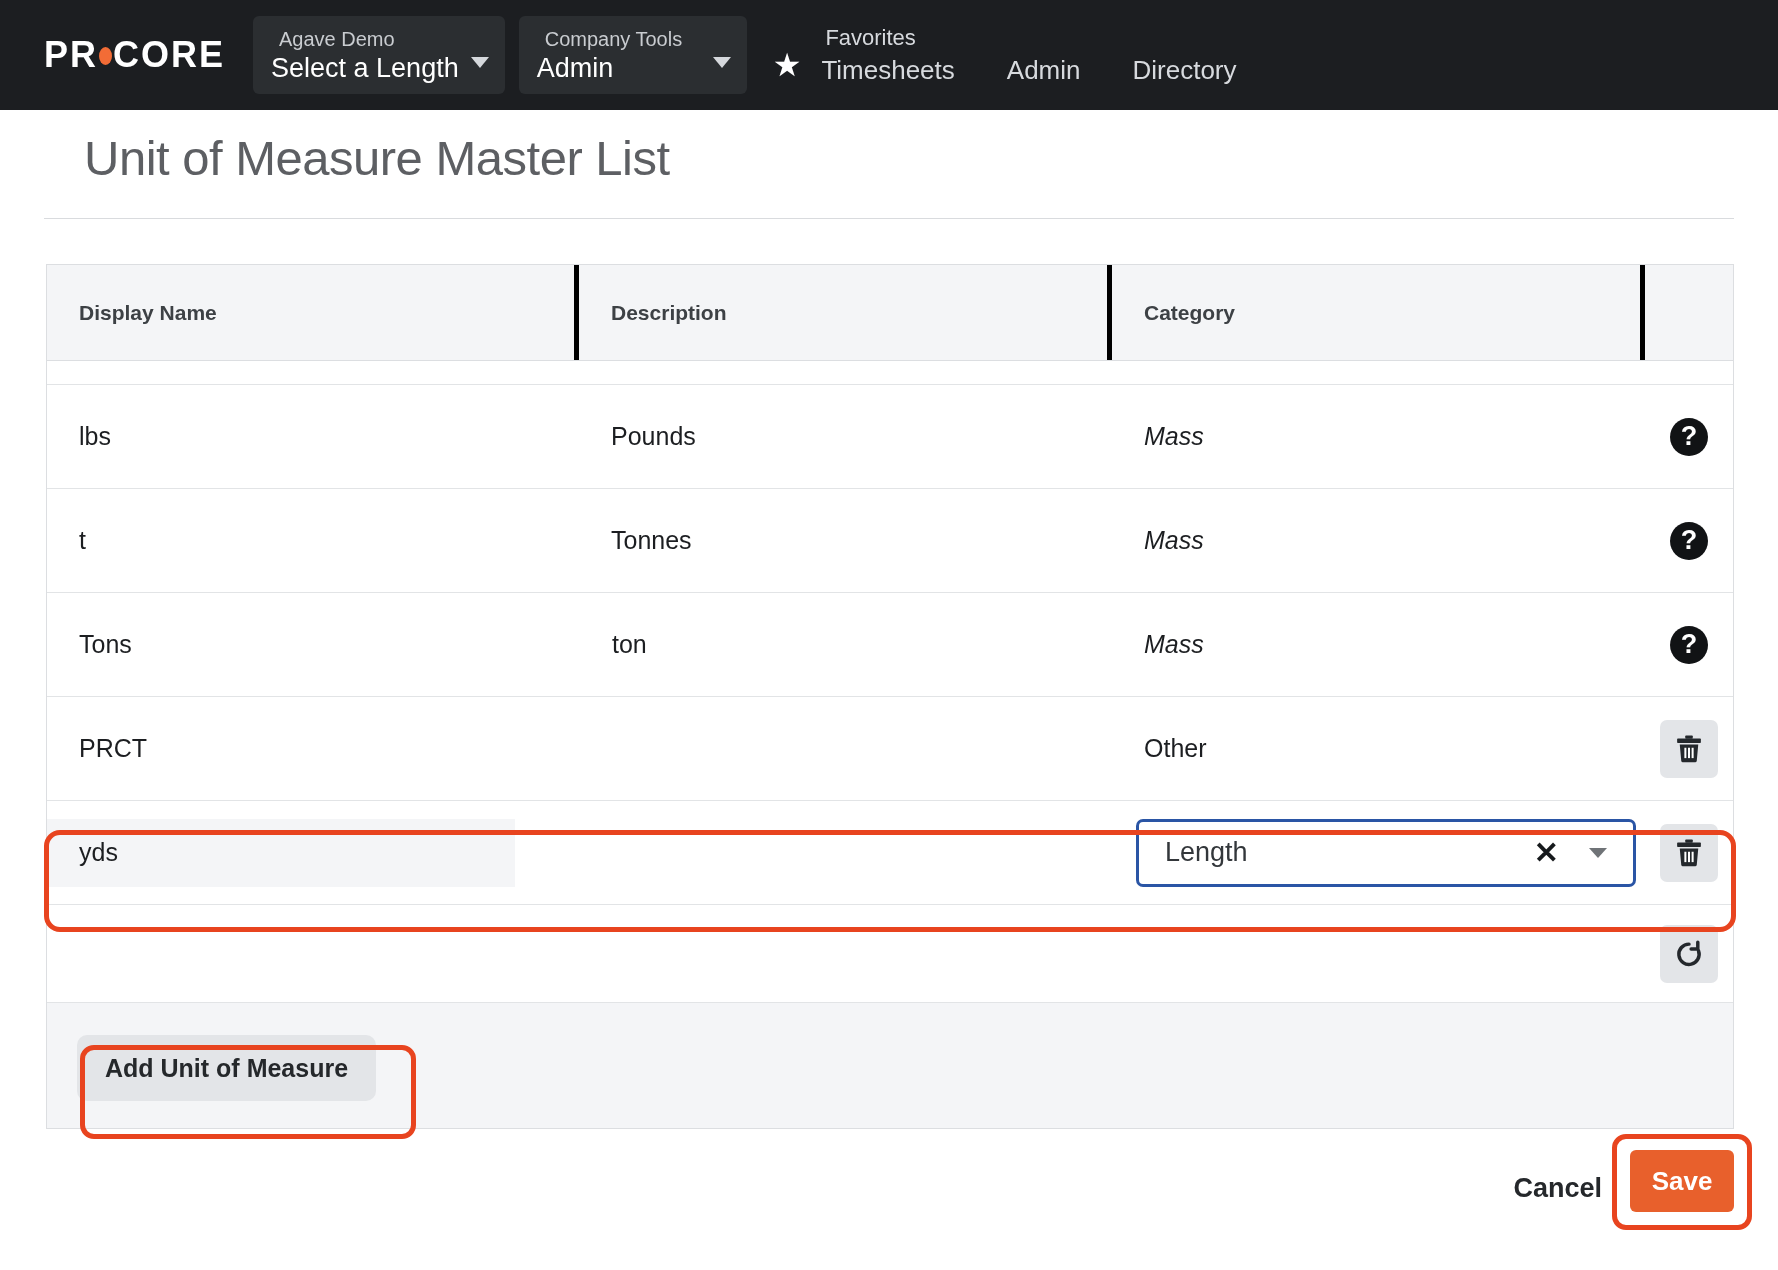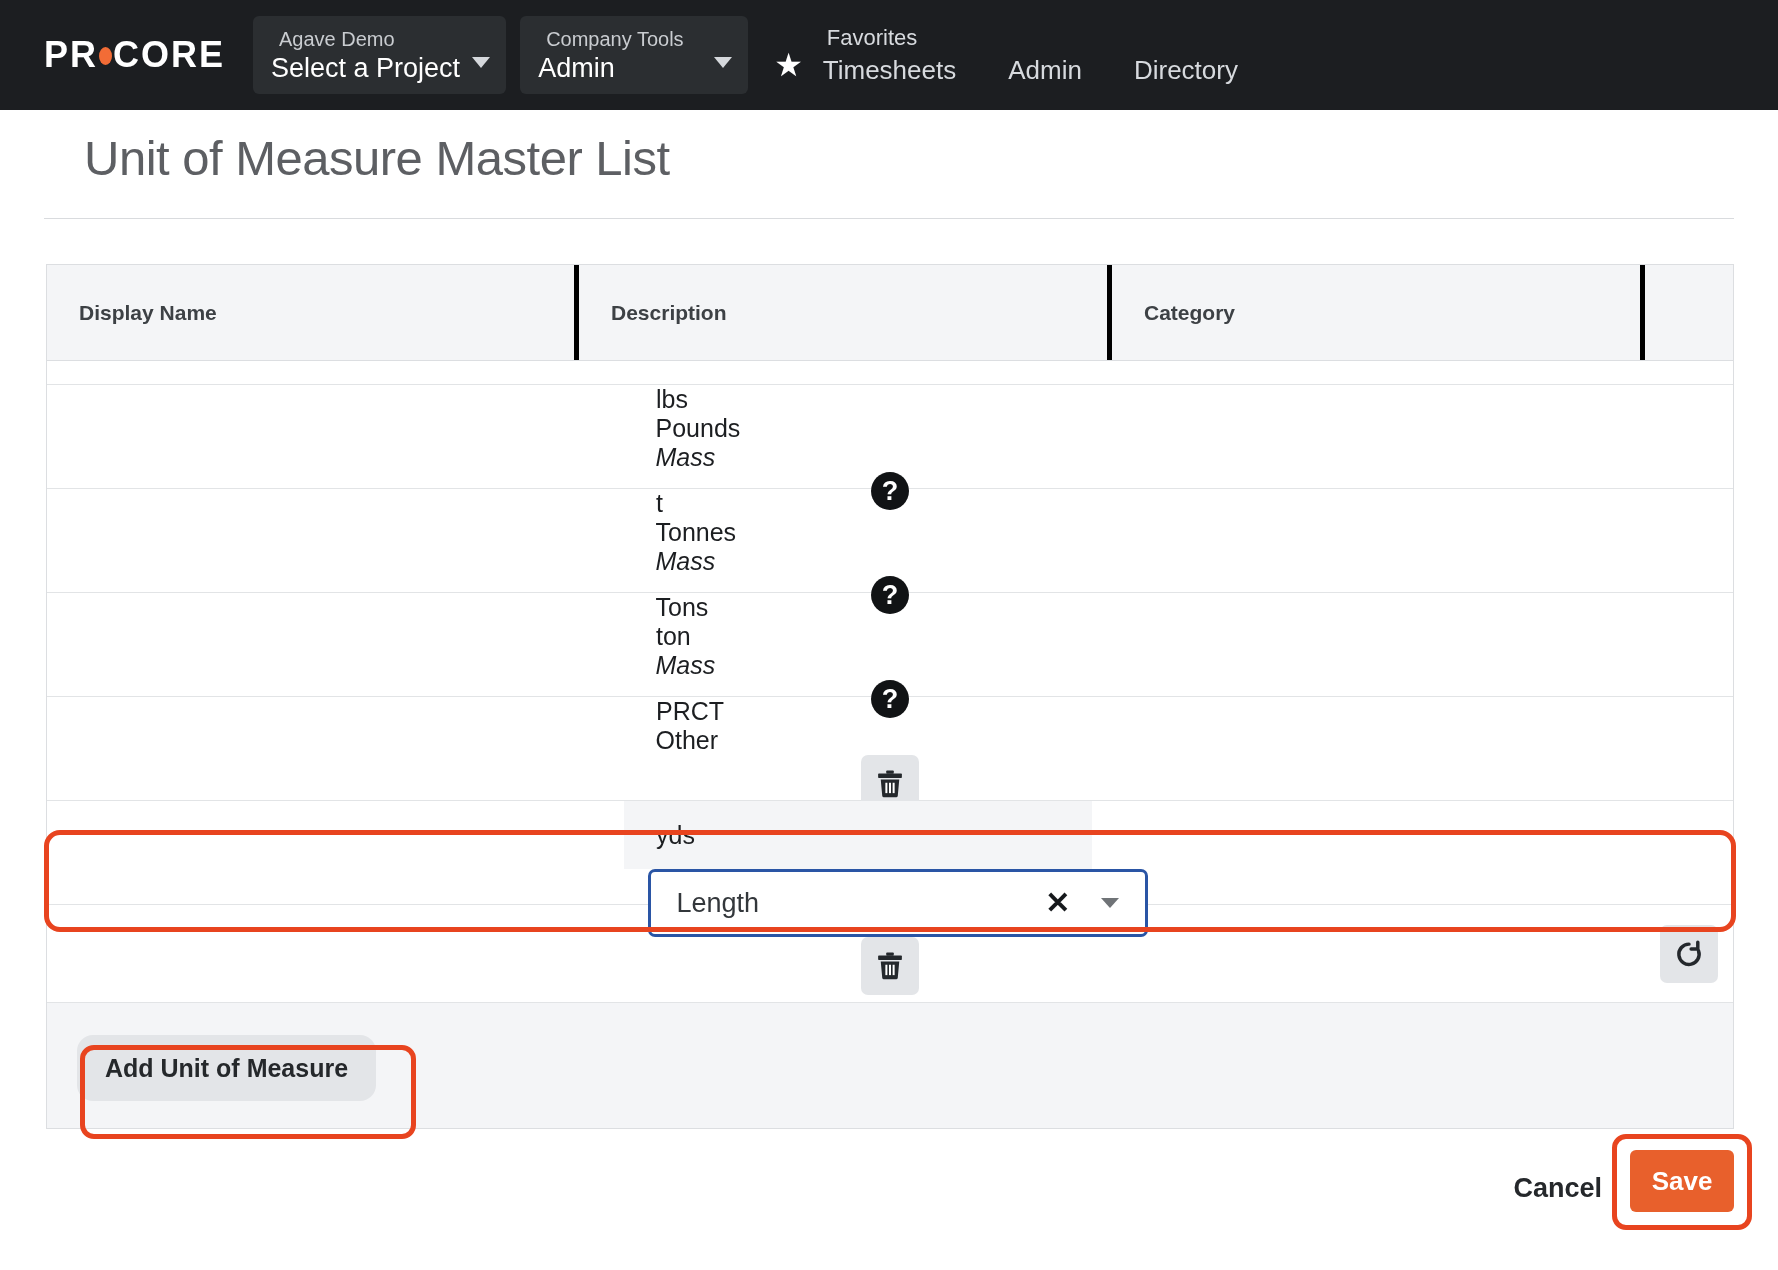--- a/index.html
+++ b/index.html
@@ -140,21 +140,20 @@
     position: relative;
     top: -22px;
     font-size: 25px; color: #1c1e21;
   }
 
   .trow {
     display: flex; height: 104px;
     align-items: center;
     border-bottom: 1px solid #e2e4e6;
     background: #ffffff;
-    flex-direction: column;
   }
   .cell { padding-left: 32px; font-size: 25px; color: #1c1e21; }
   .cell.italic { font-style: italic; }
   .cell.help {
     width: 88px; padding-left: 0;
     display: flex; align-items: center; justify-content: center;
   }
 
   .qmark {
     width: 38px; height: 38px; border-radius: 50%;
@@ -223,21 +222,21 @@
 
   .table-footer {
     height: 130px;
     background: #f4f5f7;
     display: flex; align-items: center;
   }
   .add-btn {
     margin-left: 30px;
     height: 66px;
     background: #e3e5e8;
-    border: none; border-radius: 16px;
+    border: none; border-radius: 10px;
     padding: 0 28px;
     font-family: "Liberation Sans", sans-serif;
     font-size: 25px; font-weight: bold; color: #25282b;
     cursor: pointer;
   }
 
   
   .cancel-btn {
     position: absolute; right: 176px; top: 1188px;
     transform: translateY(-50%);
@@ -276,21 +275,21 @@
   <div class="topnav">
 
     <div class="logo">
       <span>PR</span>
         <span class="dot"></span>
         <span>CORE</span>
     </div>
 
     <div class="navselect">
       <span class="lbl">Agave Demo</span>
-      <span class="val">Select a Project</span>
+      <span class="val">Select a Length</span>
       <span class="caret"></span>
     </div>
 
     <div class="navselect second">
       <span class="lbl">Company Tools</span>
       <span class="val">Admin</span>
       <span class="caret"></span>
     </div>
 
     <div class="star">★</div>

